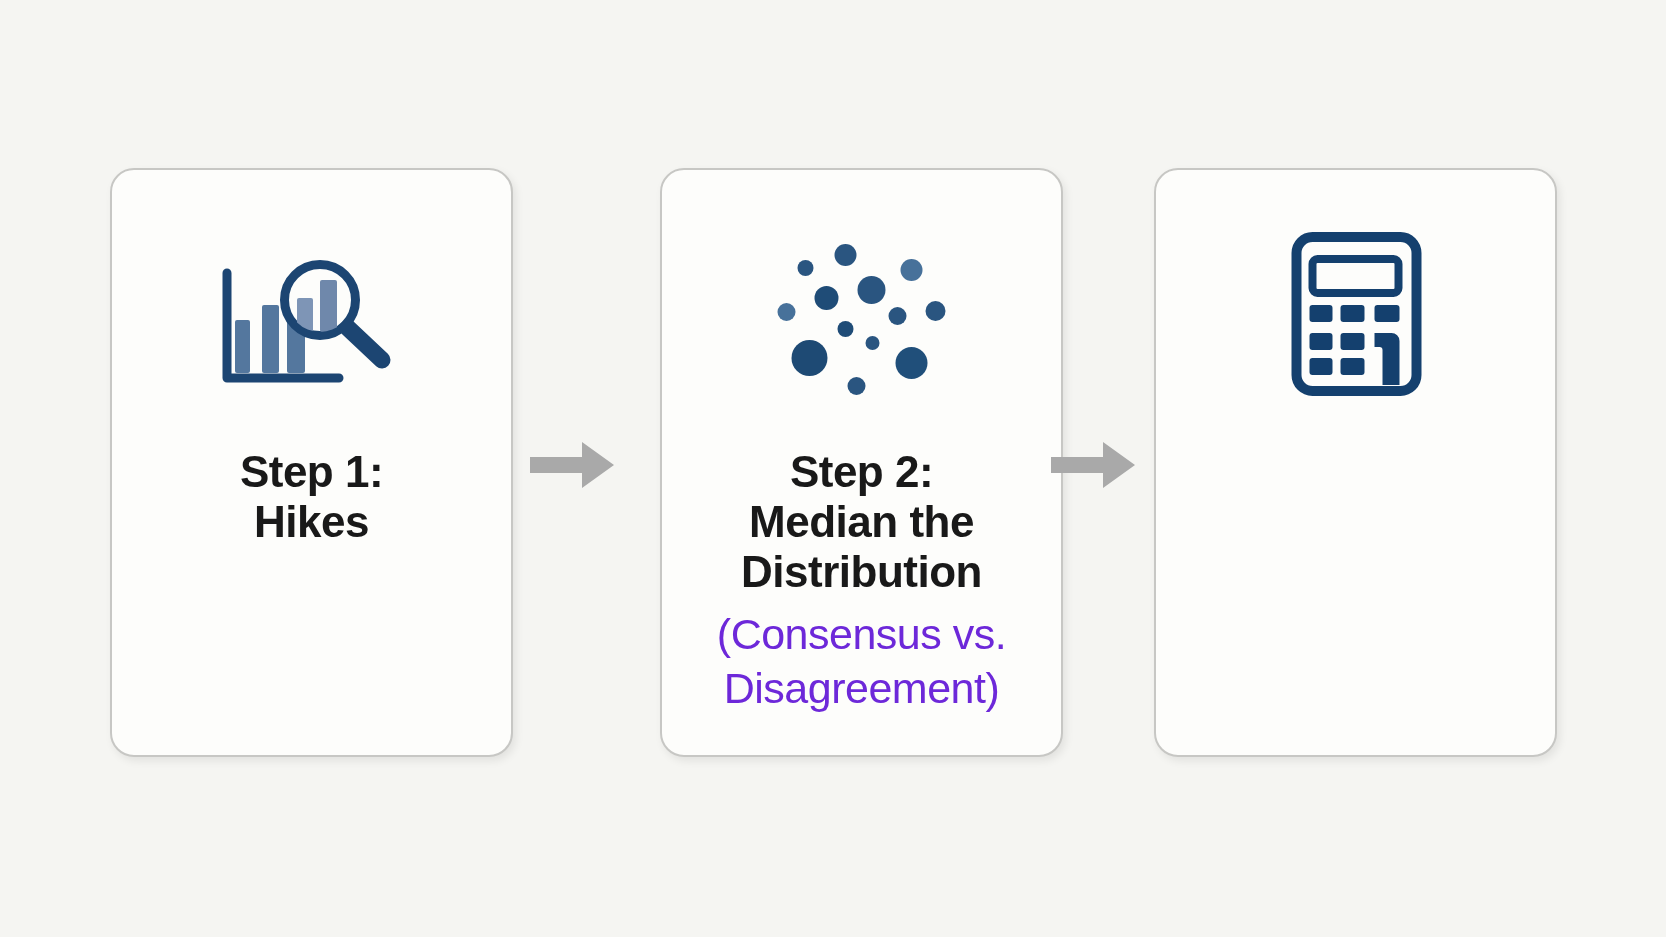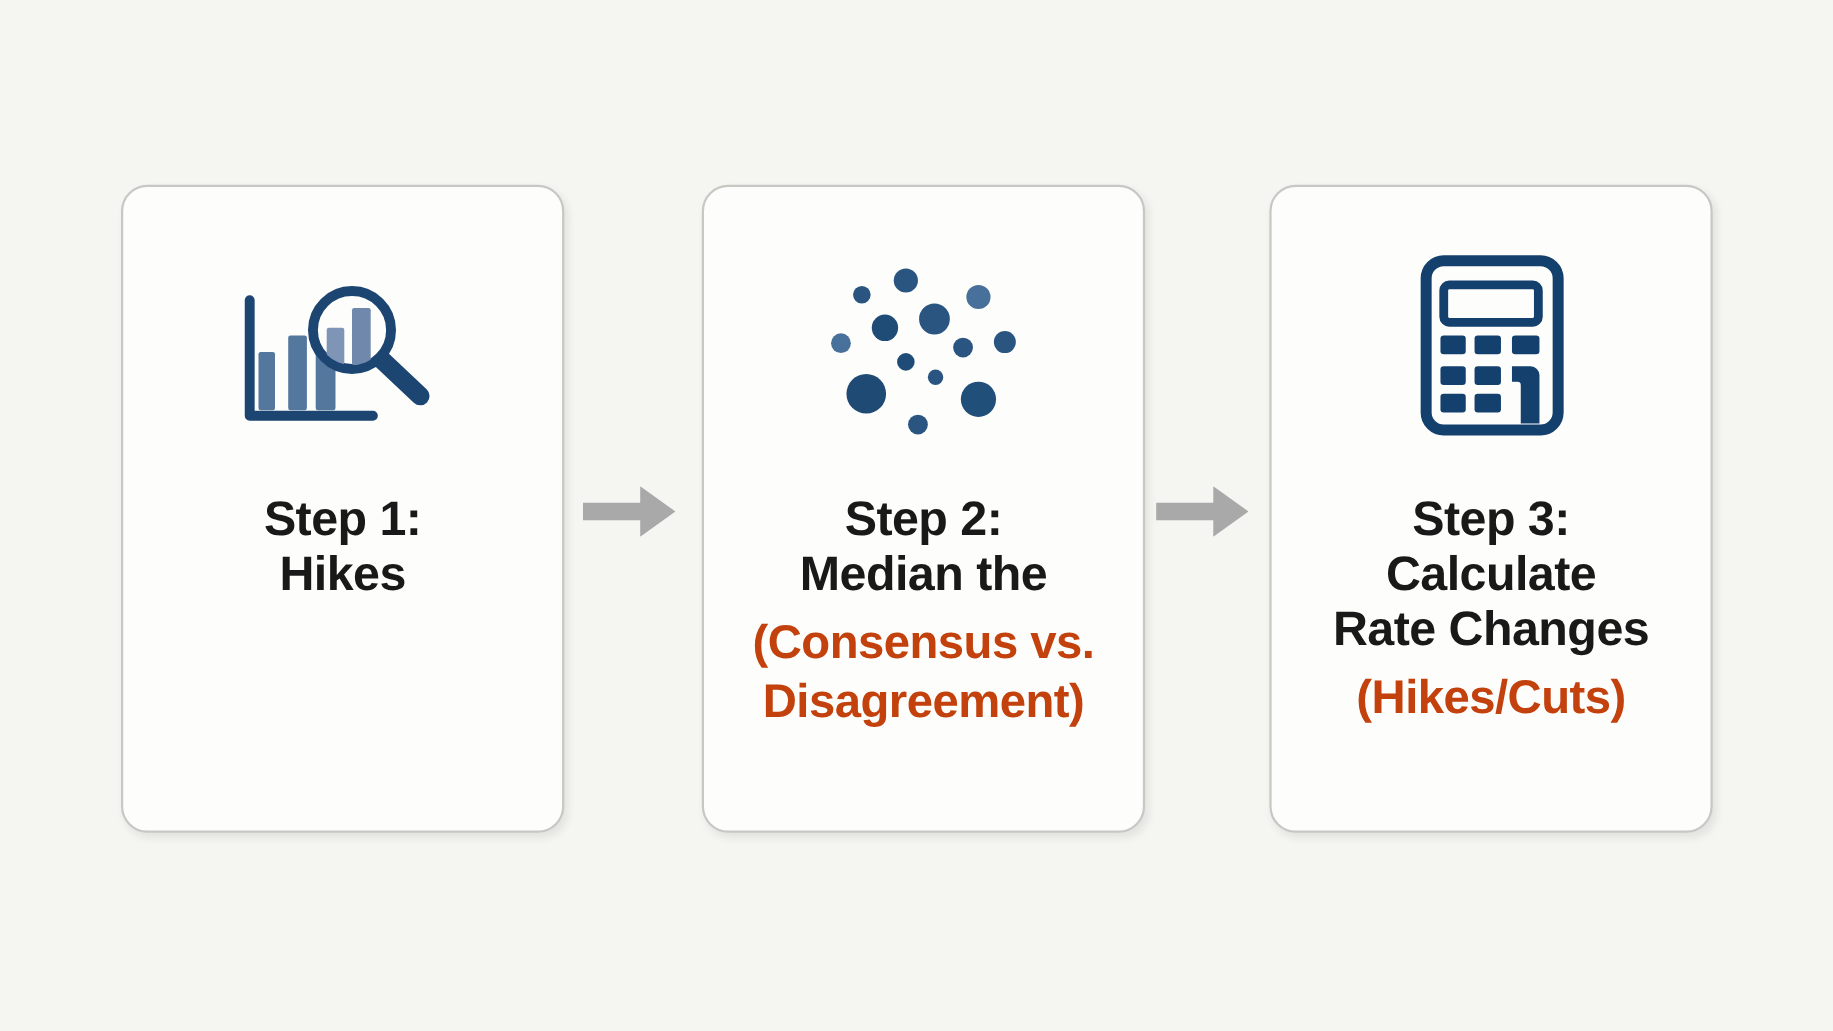--- a/index.html
+++ b/index.html
@@ -12,37 +12,37 @@
   .canvas{position:relative;width:1666px;height:937px;background:#f5f5f2;}
   .step-card{
     position:absolute;top:168px;width:403px;height:589px;
     background:#fdfdfb;
     border:2px solid #c7c7c4;
     border-radius:24px;
     box-shadow:3px 4px 8px rgba(0,0,0,0.08);
     box-sizing:border-box;
   }
   .card-1{left:110px;padding-left:12px;}
-  .card-2{left:638px;}
+  .card-2{left:660px;}
   .card-3{left:1154px;}
   .icon-wrap{position:absolute;left:50%;transform:translateX(-50%);}
   .card-1 .icon-wrap{top:85px;}
   .card-2 .icon-wrap{top:58px;}
   .card-3 .icon-wrap{top:58px;}
   .card-text{
     position:absolute;top:277px;left:0;right:0;
     text-align:center;
   }
   .title-line{
     font-size:44px;font-weight:bold;line-height:50px;color:#191919;
     letter-spacing:-0.5px;
   }
   .subtitle-block{margin-top:10px;}
   .subtitle-line{
-    font-size:43px;font-weight:700;line-height:54px;color:#c2410c;
+    font-size:43px;font-weight:400;line-height:54px;color:#6d28d9;
     letter-spacing:-0.5px;
   }
   .arrow{position:absolute;top:442px;width:84px;height:46px;}
   .arrow-1{left:530px;}
   .arrow-2{left:1051px;}
 </style>
 </head>
 <body>
 
 <div class="canvas">
@@ -92,20 +92,21 @@
       <circle cx="123" cy="88" r="9" fill="#2a5580"></circle>
       <circle cx="161" cy="83" r="10" fill="#2a5580"></circle>
       <circle cx="98" cy="115" r="7" fill="#2a5580"></circle>
       <circle cx="35" cy="130" r="18" fill="#1e4a74"></circle>
       <circle cx="137" cy="135" r="16" fill="#204f7a"></circle>
       <circle cx="82" cy="158" r="9" fill="#2a5580"></circle>
     </svg>
     <div class="card-text">
       <div class="title-line">Step 2:</div>
       <div class="title-line">Median the</div>
+      <div class="title-line">Distribution</div>
       <div class="subtitle-block">
         <div class="subtitle-line">(Consensus vs.</div>
         <div class="subtitle-line">Disagreement)</div>
       </div>
     </div>
   </div>
 
   <svg class="arrow arrow-2" viewBox="0 0 84 46">
     <polygon points="0,15 52,15 52,0 84,23 52,46 52,31 0,31" fill="#a9a9a9"></polygon>
   </svg>
@@ -120,23 +121,15 @@
       <rect x="22" y="77" width="23" height="17" rx="3" fill="#14406e"></rect>
       <rect x="53" y="77" width="24" height="17" rx="3" fill="#14406e"></rect>
       <rect x="87" y="77" width="25" height="17" rx="3" fill="#14406e"></rect>
       <rect x="22" y="105" width="23" height="17" rx="3" fill="#14406e"></rect>
       <rect x="53" y="105" width="24" height="17" rx="3" fill="#14406e"></rect>
       <rect x="22" y="130" width="23" height="17" rx="3" fill="#14406e"></rect>
       <rect x="53" y="130" width="24" height="17" rx="3" fill="#14406e"></rect>
 
       <path d="M87 105 h17 a8 8 0 0 1 8 8 v44 h-17 v-35 a3 3 0 0 0 -3 -3 h-5 z" fill="#14406e"></path>
     </svg>
-    <div class="card-text">
-      <div class="title-line">Step 3:</div>
-      <div class="title-line">Calculate</div>
-      <div class="title-line">Rate Changes</div>
-      <div class="subtitle-block">
-        <div class="subtitle-line">(Hikes/Cuts)</div>
-      </div>
-    </div>
   </div>
 
 </div>
 
 </body></html>

